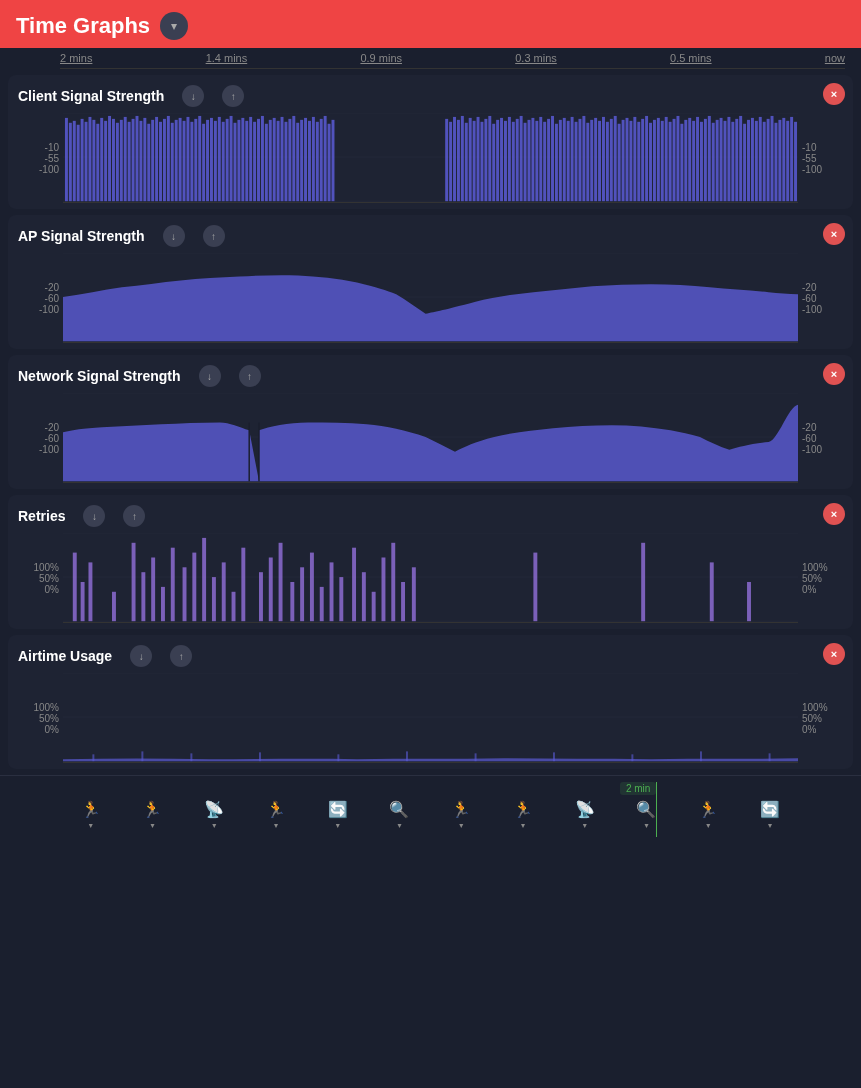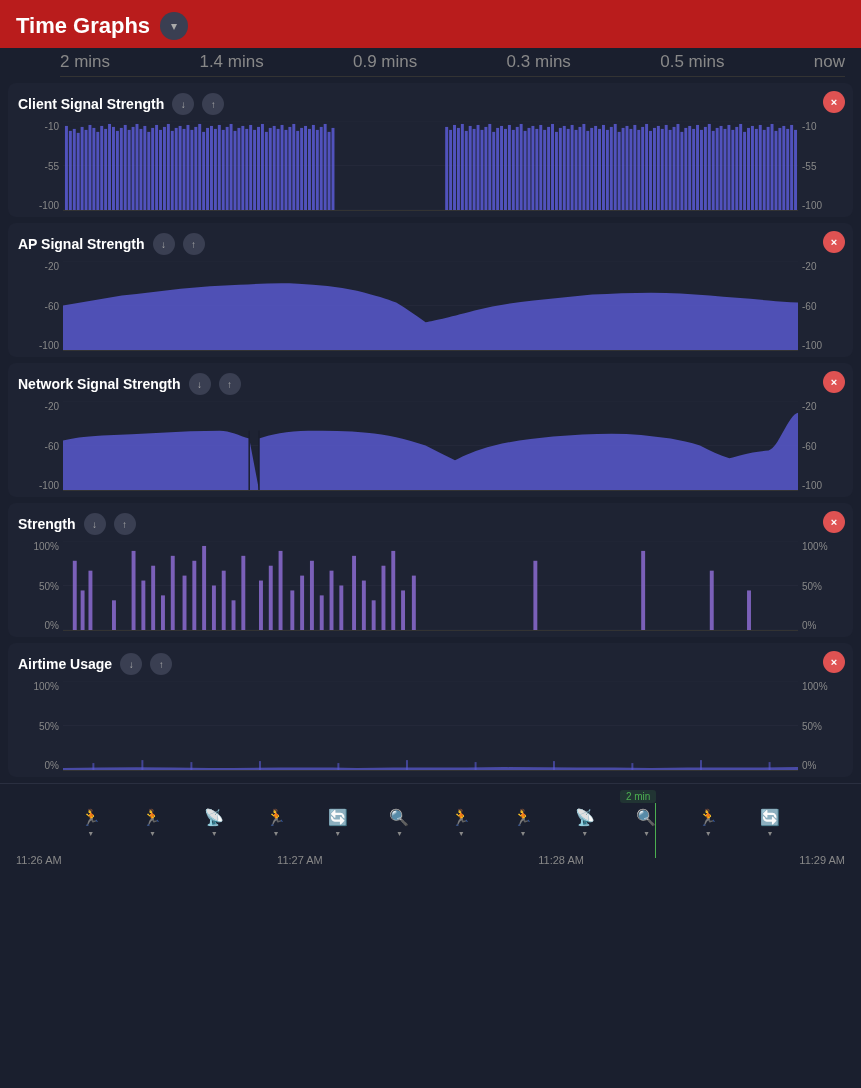--- a/index.html
+++ b/index.html
@@ -7,21 +7,21 @@
       background: #1a1f2e;
       color: #fff;
       font-family: -apple-system, BlinkMacSystemFont, 'Segoe UI', sans-serif;
       width: 861px;
       min-height: 1088px;
       overflow-x: hidden;
     }
 
     
     .header {
-      background: #b91c1c;
+      background: #ef4444;
       padding: 12px 16px 8px 16px;
       display: flex;
       align-items: center;
       gap: 10px;
     }
     .header-title {
       font-size: 22px;
       font-weight: 700;
       color: #fff;
     }
@@ -40,41 +40,42 @@
     }
 
     
     .time-axis {
       display: flex;
       justify-content: space-between;
       padding: 4px 16px 4px 60px;
       background: #1a1f2e;
     }
     .time-label {
-      font-size: 17px;
+      font-size: 11px;
       color: #888;
+      text-decoration: underline;
     }
     .time-axis-line {
       height: 1px;
       background: #333;
       margin: 0 16px 0 60px;
     }
 
     
     .chart-panel {
       background: #1e2333;
       margin: 6px 8px;
       border-radius: 8px;
       padding: 10px 10px 6px 10px;
       position: relative;
     }
     .panel-header {
       display: flex;
       align-items: center;
-      gap: 8px;
+      gap: 18px;
       margin-bottom: 6px;
     }
     .panel-title {
       font-size: 14px;
       font-weight: 700;
       color: #fff;
     }
     .sort-btn {
       background: #3a3f52;
       border: none;
@@ -104,20 +105,21 @@
       color: #fff;
       font-size: 11px;
       font-weight: bold;
     }
 
     
     .chart-area {
       position: relative;
       height: 90px;
       display: flex;
+      align-items: center;
     }
     .y-axis-left {
       width: 45px;
       display: flex;
       flex-direction: column;
       justify-content: space-between;
       align-items: flex-end;
       padding-right: 4px;
       font-size: 10px;
       color: #888;
@@ -440,21 +442,21 @@
     <div class="y-axis-right">
       <span>-20</span>
       <span>-60</span>
       <span>-100</span>
     </div>
   </div>
 </div>
 
 <div class="chart-panel">
   <div class="panel-header">
-    <span class="panel-title">Strength</span>
+    <span class="panel-title">Retries</span>
     <button class="sort-btn">↓</button>
     <button class="sort-btn">↑</button>
   </div>
   <button class="close-btn">×</button>
   <div class="chart-area">
     <div class="y-axis-left">
       <span>100%</span>
       <span>50%</span>
       <span>0%</span>
     </div>
@@ -552,21 +554,21 @@
       <span>100%</span>
       <span>50%</span>
       <span>0%</span>
     </div>
   </div>
 </div>
 
 <div class="bottom-timeline">
   <div style="position:relative; padding: 0 60px; display:flex; align-items:center; justify-content:space-around; height: 60px;">
 
-    <div style="position:absolute; left: 72%; top:0; display:flex; flex-direction:column; align-items:flex-end; z-index:10;">
+    <div style="position:absolute; left: 72%; top:0; display:flex; flex-direction:row; align-items:flex-start; z-index:10;">
       <span style="font-size:10px; color:#4caf50; background:rgba(76,175,80,0.15); padding:1px 6px; border-radius:3px;">2 min</span>
       <div style="width:1px; height:55px; background:#4caf50;"></div>
     </div>
 
     <div style="display:flex; justify-content:space-around; width:100%; align-items:flex-start; padding-top:6px;">
       <div class="timeline-marker">
         <span style="font-size:16px;">🏃</span>
         <span style="font-size:8px; color:#888;">▾</span>
       </div>
       <div class="timeline-marker">
@@ -609,19 +611,13 @@
         <span style="font-size:16px;">🏃</span>
         <span style="font-size:8px; color:#888;">▾</span>
       </div>
       <div class="timeline-marker">
         <span style="font-size:16px;">🔄</span>
         <span style="font-size:8px; color:#888;">▾</span>
       </div>
     </div>
   </div>
 
-  <div class="time-stamps">
-    <span>11:26 AM</span>
-    <span>11:27 AM</span>
-    <span>11:28 AM</span>
-    <span>11:29 AM</span>
-  </div>
 </div>
 
 </body></html>

